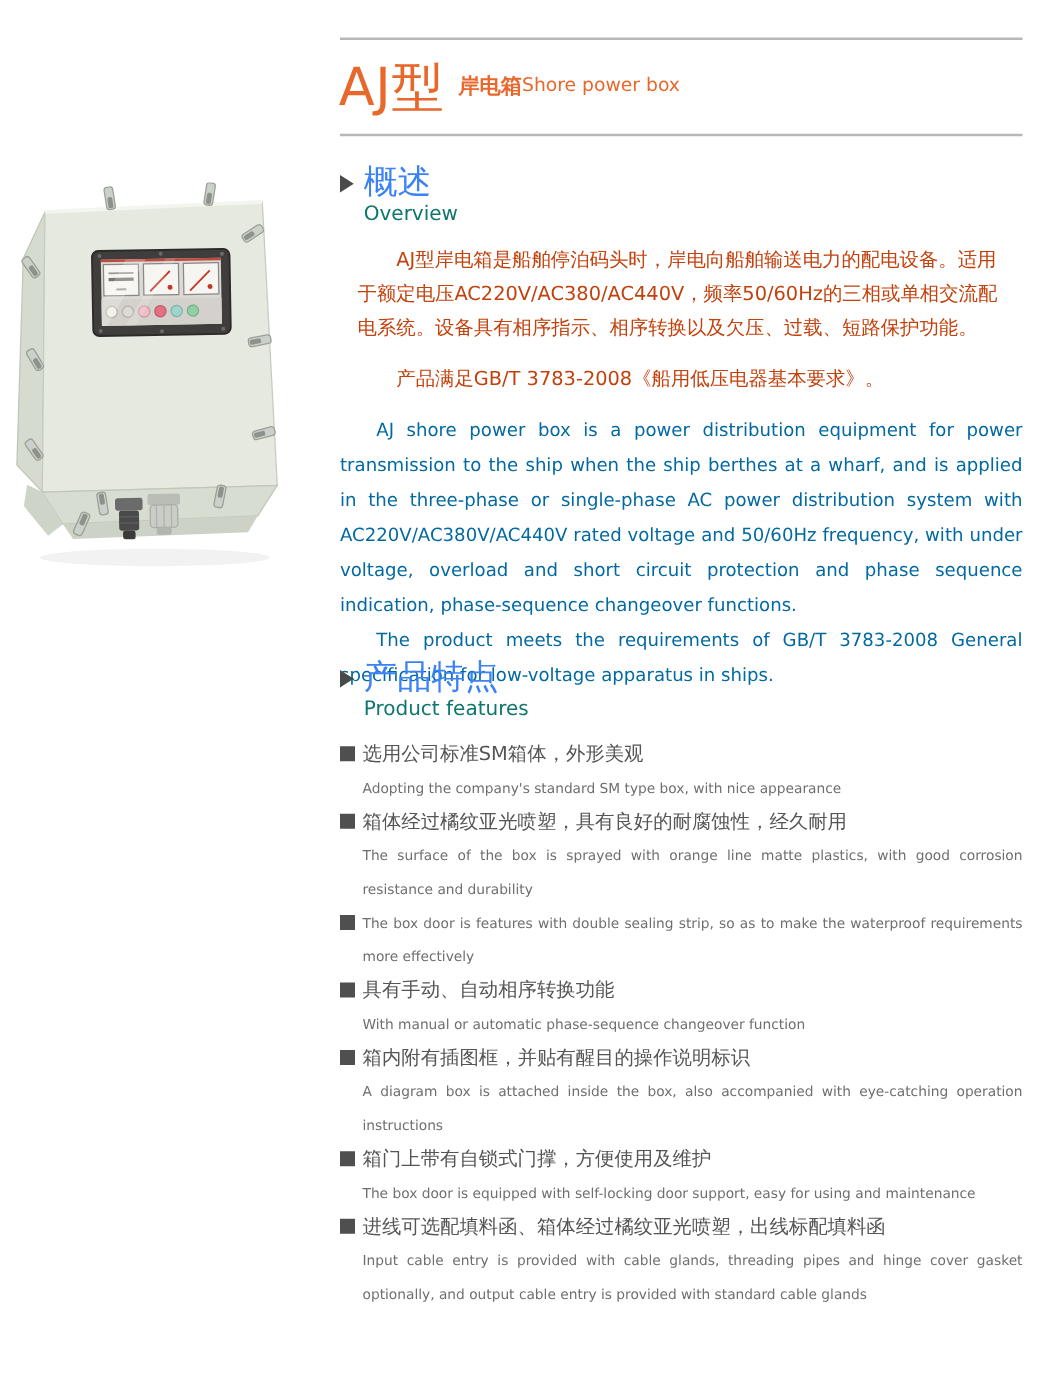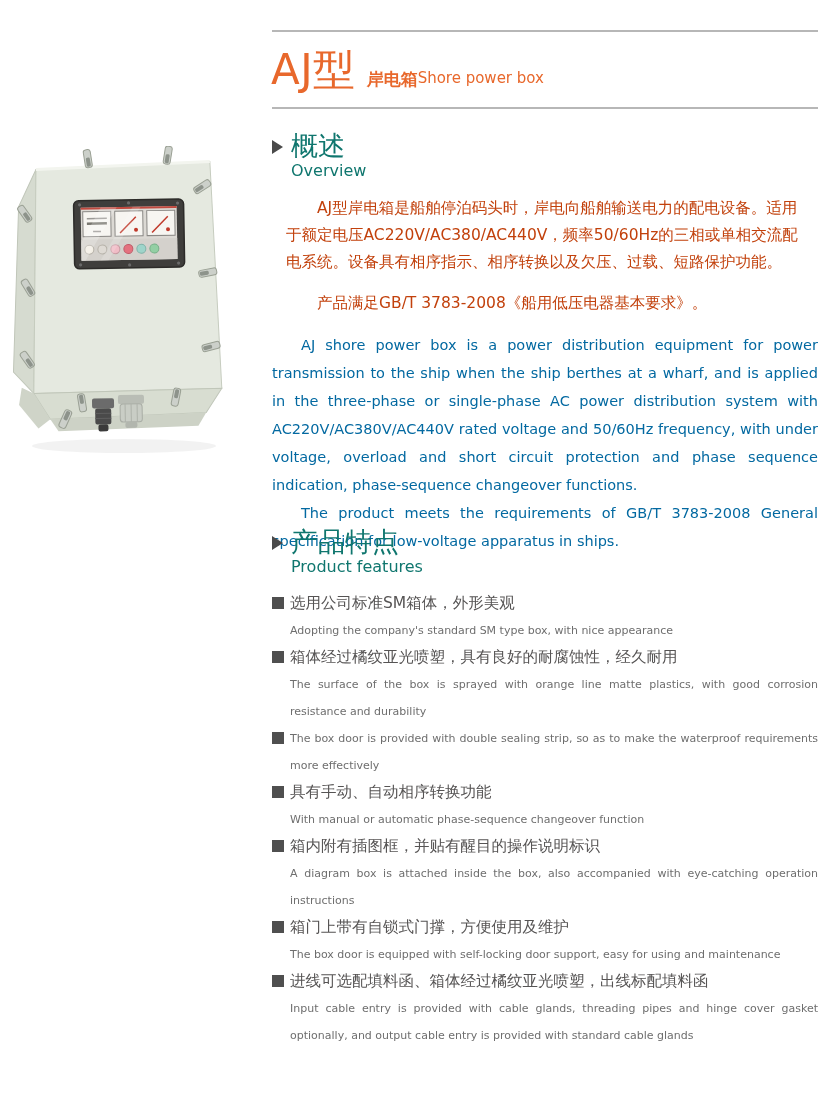--- a/index.html
+++ b/index.html
@@ -5,40 +5,40 @@
   html,body { margin:0; padding:0; background:#ffffff; }
   .page {
     position:relative; width:830px; height:1118px; background:#ffffff;
     font-family:"DejaVu Sans","Liberation Sans",sans-serif; overflow:hidden;
   }
   .rule { position:absolute; left:272px; width:546px; height:2px; background:#b7b7b7; }
   #rule-top { top:30px; }
   #rule-mid { top:107px; }
 
   
-  .title-block { position:absolute; left:271px; top:48px; display:flex; align-items:flex-end; gap:11px; color:#E8682C; }
+  .title-block { position:absolute; left:271px; top:48px; display:flex; align-items:center; gap:11px; color:#E8682C; }
   .title-model { font-size:42px; line-height:44px; letter-spacing:0.5px; }
   .title-sub { display:flex; padding-bottom:3px; }
   .title-sub-zh { font-size:17px; font-weight:bold; line-height:20px; }
   .title-sub-en { font-size:15px; line-height:19px; }
 
   
   .product-figure { position:absolute; left:6px; top:146px; width:250px; height:316px; }
 
   
   .section { position:absolute; left:272px; width:546px; color:#565454; }
   #overview-section { top:131px; }
   #features-section { top:527px; }
 
   .section-heading { position:relative; padding-left:19px; }
   .section-arrow {
     position:absolute; left:0; top:9px; width:0; height:0;
     border-left:11px solid #4a4a4a; border-top:7px solid transparent; border-bottom:7px solid transparent;
   }
-  .heading-zh { font-size:27px; line-height:30px; color:#0f766e; }
+  .heading-zh { font-size:27px; line-height:30px; color:#3b82f6; }
   .heading-en { font-size:16px; line-height:20px; color:#0f766e; }
 
   .para-zh { font-size:15.5px; line-height:27px; text-indent:2em; margin:14px; color:#c2410c; }
   .para-en { font-size:14.5px; line-height:28px; text-indent:2em; margin:0; color:#0369a1; text-align:justify; }
   #overview-paras { margin-top:8px; }
   .en-block { margin-top:7px; }
 
   .feature-list { list-style:none; margin:13px 0 0 0; padding:0; }
   .feature-zh { position:relative; padding-left:18px; font-size:15.5px; line-height:27px; color:#565454; }
   .feature-bullet { position:absolute; left:0; top:7px; width:12px; height:12px; background:#4f4f4f; }
@@ -185,21 +185,21 @@
       <li>
         <div class="feature-zh"><span class="feature-bullet"></span><span>选用公司标准SM箱体，外形美观</span></div>
         <div class="feature-en">Adopting the company's standard SM type box, with nice appearance</div>
       </li>
       <li>
         <div class="feature-zh"><span class="feature-bullet"></span><span>箱体经过橘纹亚光喷塑，具有良好的耐腐蚀性，经久耐用</span></div>
         <div class="feature-en">The surface of the box is sprayed with orange line matte plastics, with good corrosion resistance and durability</div>
       </li>
       <li>
         <div class="feature-zh"><span class="feature-bullet"></span></div>
-        <div class="feature-en">The box door is provided with double sealing strip, so as to make the waterproof requirements more effectively</div>
+        <div class="feature-en">The box door is features with double sealing strip, so as to make the waterproof requirements more effectively</div>
       </li>
       <li>
         <div class="feature-zh"><span class="feature-bullet"></span><span>具有手动、自动相序转换功能</span></div>
         <div class="feature-en">With manual or automatic phase-sequence changeover function</div>
       </li>
       <li>
         <div class="feature-zh"><span class="feature-bullet"></span><span>箱内附有插图框，并贴有醒目的操作说明标识</span></div>
         <div class="feature-en">A diagram box is attached inside the box, also accompanied with eye-catching operation instructions</div>
       </li>
       <li>

